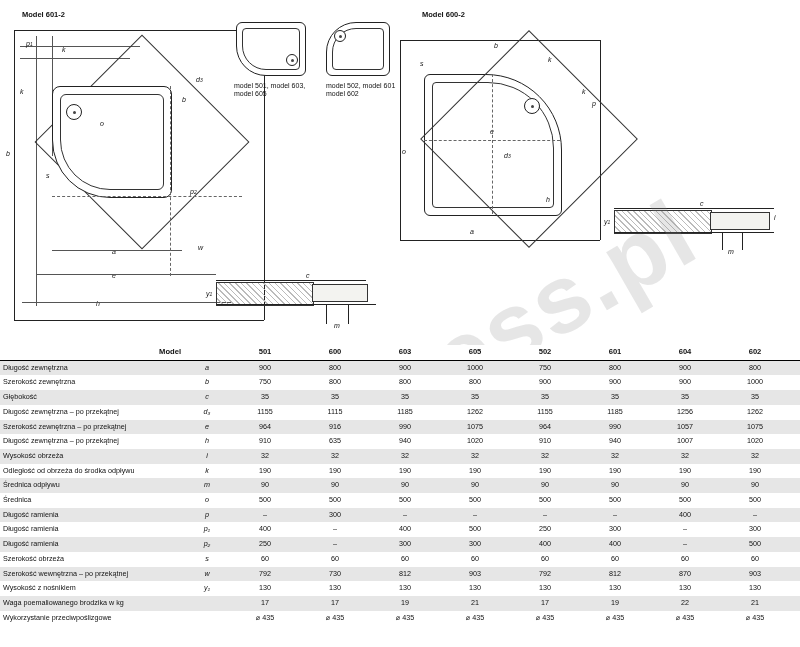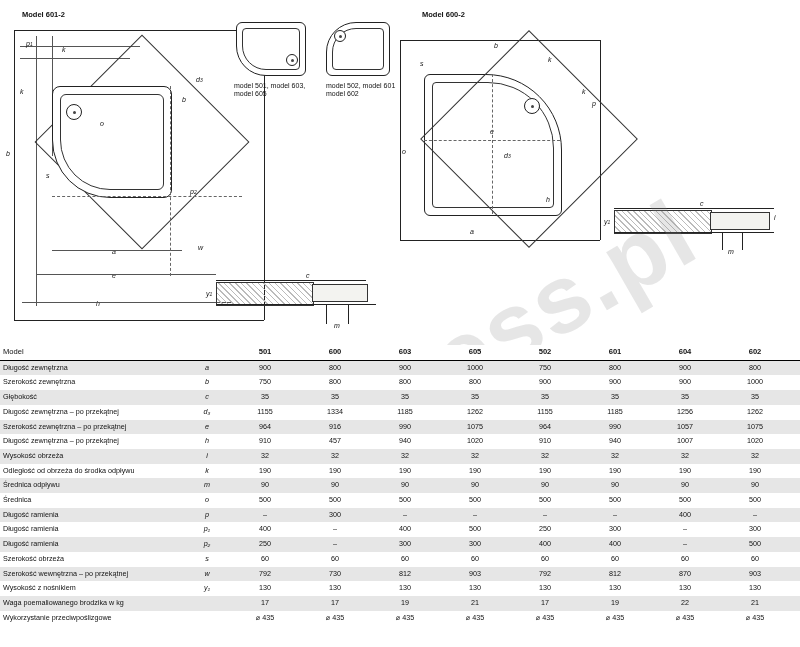--- a/index.html
+++ b/index.html
@@ -73,21 +73,21 @@
     border:0;
     vertical-align:middle;
   }
   tr.shade td,tr.shade th{background:#e6e6e6;}
   tr.plain td,tr.plain th{background:#ffffff;}
   tr.hdr th{background:#ffffff;font-weight:bold;font-size:7.6px;border-bottom:1px solid #000;}
   td.name,th.name{text-align:left;width:178px;}
   td.sym,th.sym{text-align:center;width:40px;font-style:italic;}
   td.v,th.v{text-align:center;width:64px;}
   td.last,th.last{text-align:right;padding-right:8px;width:82px;}
-  tr.hdr th.name{font-weight:normal;}
+  tr.hdr th.name{font-weight:bold;text-align:right;}
   .tblbg{position:absolute;left:0;top:345px;width:800px;height:302px;background:#fff;opacity:0.78;z-index:5;}
 </style>
 </head>
 <body>
 
 <div class="drawings">
 
   <div class="label b" style="left:22px;top:10px;">Model 601-2</div>
 
   <div class="line vline" style="left:14px;top:30px;height:290px;"></div>
@@ -245,21 +245,21 @@
         <td class="v">35</td>
         <td class="v">35</td>
         <td class="v">35</td>
         <td class="v">35</td>
         <td class="last">35 mm</td>
       </tr>
       <tr class="plain">
         <td class="name">Długość zewnętrzna – po przekątnej</td>
         <td class="sym">d₃</td>
         <td class="v">1155</td>
-        <td class="v">1334</td>
+        <td class="v">1115</td>
         <td class="v">1185</td>
         <td class="v">1262</td>
         <td class="v">1155</td>
         <td class="v">1185</td>
         <td class="v">1256</td>
         <td class="v">1262</td>
         <td class="last">1397 mm</td>
       </tr>
       <tr class="shade">
         <td class="name">Szerokość zewnętrzna – po przekątnej</td>
@@ -271,21 +271,21 @@
         <td class="v">964</td>
         <td class="v">990</td>
         <td class="v">1057</td>
         <td class="v">1075</td>
         <td class="last">1198 mm</td>
       </tr>
       <tr class="plain">
         <td class="name">Długość zewnętrzna – po przekątnej</td>
         <td class="sym">h</td>
         <td class="v">910</td>
-        <td class="v">457</td>
+        <td class="v">635</td>
         <td class="v">940</td>
         <td class="v">1020</td>
         <td class="v">910</td>
         <td class="v">940</td>
         <td class="v">1007</td>
         <td class="v">1020</td>
         <td class="last">1150 mm</td>
       </tr>
       <tr class="shade">
         <td class="name">Wysokość obrzeża</td>

